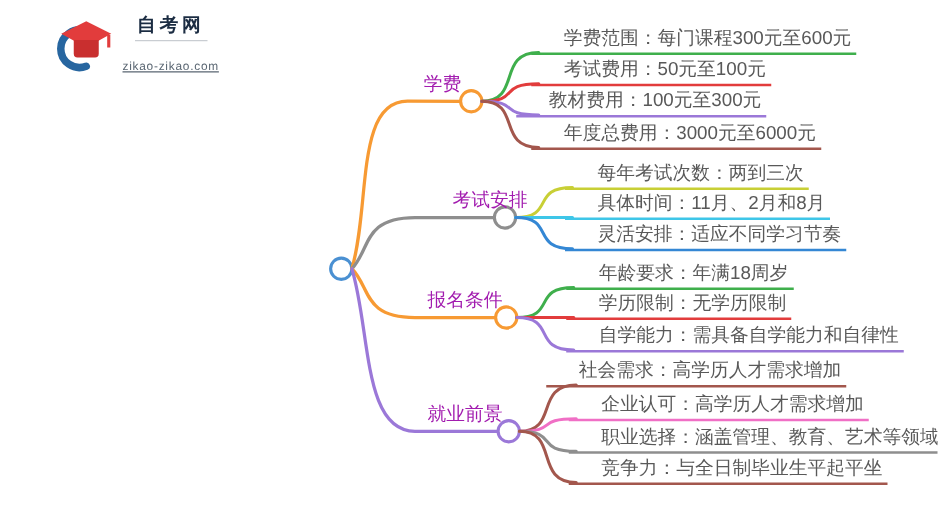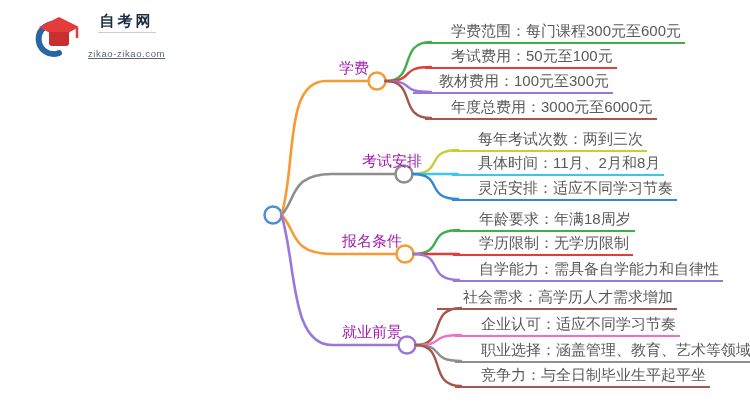--- a/index.html
+++ b/index.html
@@ -3,21 +3,21 @@
 <meta charset="utf-8">
 <style>
   html,body{margin:0;padding:0;background:#ffffff;}
   body{
     width:750px;height:410px;position:relative;overflow:hidden;
     font-family:"Liberation Sans","DejaVu Sans",sans-serif;
   }
   #stage{position:absolute;left:0;top:0;width:750px;height:410px;}
   #edges{position:absolute;left:0;top:0;}
   
-  #logo{position:absolute;left:28px;top:12px;display:flex;align-items:center;gap:6px;text-align:center;}
+  #logo{position:absolute;left:38px;top:12px;display:flex;align-items:center;gap:6px;text-align:center;}
   #logo .mark{width:54px;height:46px;flex:0 0 auto;}
   #logo .text{display:flex;flex-direction:column;align-items:center;}
   #logo .site-name{
     font-size:15px;font-weight:bold;color:#1b2c42;letter-spacing:3px;
     padding:0 2px 3px 2px;border-bottom:1px solid #c9cdd2;line-height:17px;
   }
   #logo .site-url{font-size:9.5px;color:#5a6672;letter-spacing:.6px;margin-top:15px;line-height:11px;text-decoration:underline;}
   
   .node-label{
     position:absolute;white-space:nowrap;color:#595959;
@@ -85,18 +85,18 @@
       <div class="node-label branch" style="left: 342px; top: 151px; margin-left: 20px;">考试安排</div>
       <div class="node-label leaf" style="left: 452px; top: 129px; border-bottom-color: rgb(200, 207, 53);">每年考试次数：两到三次</div>
       <div class="node-label leaf" style="left: 452px; top: 153px; border-bottom-color: rgb(62, 198, 232);">具体时间：11月、2月和8月</div>
       <div class="node-label leaf" style="left: 452px; top: 178px; border-bottom-color: rgb(52, 135, 212);">灵活安排：适应不同学习节奏</div>
       <div class="node-label branch" style="left: 342px; top: 231px;">报名条件</div>
       <div class="node-label leaf" style="left: 453px; top: 209px; border-bottom-color: rgb(63, 175, 76);">年龄要求：年满18周岁</div>
       <div class="node-label leaf" style="left: 453px; top: 233px; border-bottom-color: rgb(226, 60, 60);">学历限制：无学历限制</div>
       <div class="node-label leaf" style="left: 453px; top: 259px; border-bottom-color: rgb(155, 120, 216);">自学能力：需具备自学能力和自律性</div>
       <div class="node-label branch" style="left: 342px; top: 322px;">就业前景</div>
       <div class="node-label leaf" style="left: 437px; top: 287px; border-bottom-color: rgb(163, 87, 77);">社会需求：高学历人才需求增加</div>
-      <div class="node-label leaf" style="left: 455px; top: 314px; border-bottom-color: rgb(240, 111, 197);">企业认可：适应不同学习节奏</div>
+      <div class="node-label leaf" style="left: 455px; top: 314px; border-bottom-color: rgb(240, 111, 197);">企业认可：高学历人才需求增加</div>
       <div class="node-label leaf" style="left: 455px; top: 340px; border-bottom-color: rgb(142, 142, 142);">职业选择：涵盖管理、教育、艺术等领域</div>
       <div class="node-label leaf" style="left: 455px; top: 365px; border-bottom-color: rgb(163, 87, 77);">竞争力：与全日制毕业生平起平坐</div>
     </div>
 
 </div>
 
 </body></html>

